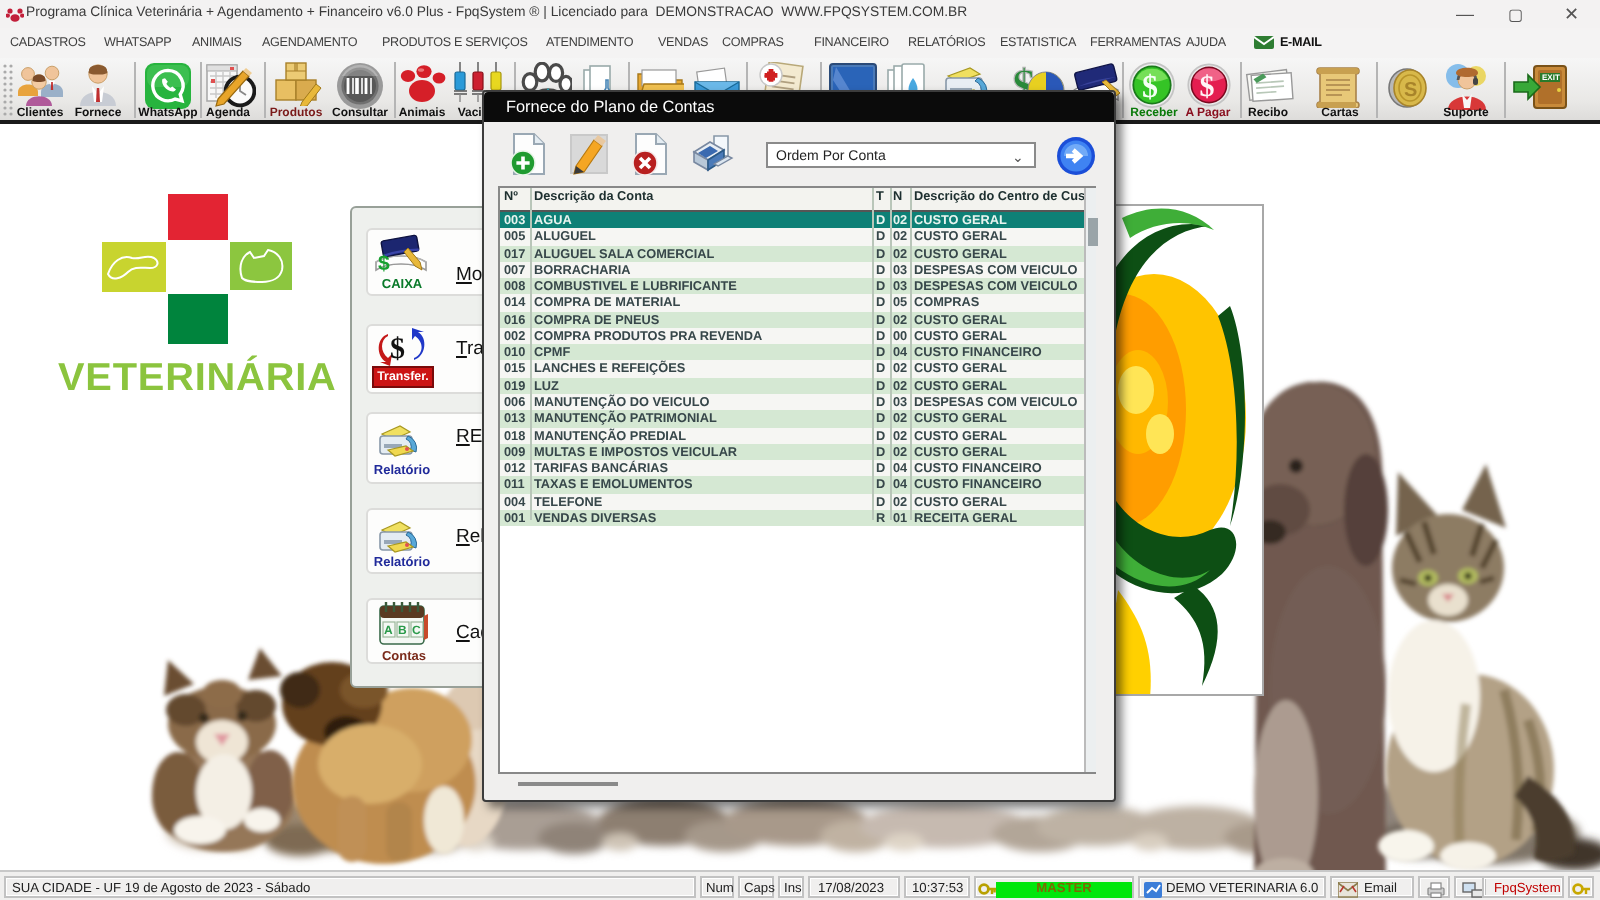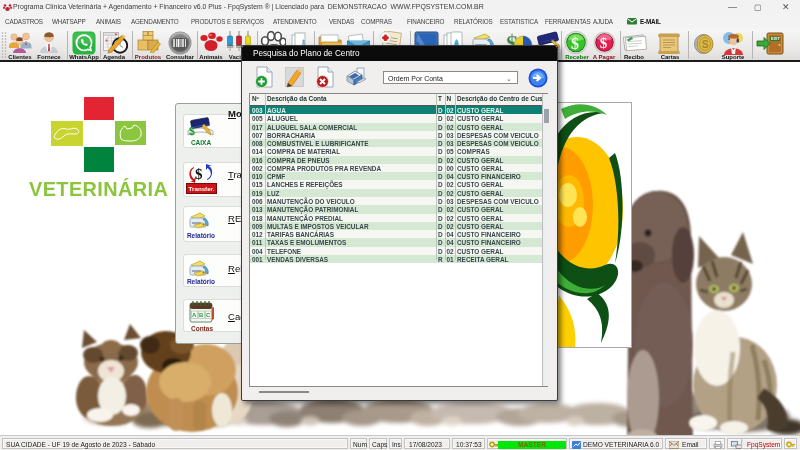--- a/index.html
+++ b/index.html
@@ -190,21 +190,21 @@
         <path d="M2 15 C8 11 21 11 27 15 L27 19 C21 15 8 15 2 19 Z" fill="#fdfdfd" stroke="#999" stroke-width="0.8"></path>
         <path d="M2 15 C8 11 21 11 27 15" fill="none" stroke="#bbb" stroke-width="0.5"></path>
         <g transform="rotate(-10 14 7)">
           <rect x="5" y="3" width="18" height="8" rx="1.2" fill="#1c2670" stroke="#0e1340" stroke-width="0.7"></rect>
           <path d="M5 9.8 a18 5 0 0 1 18 0 l0 1.2 a18 5 0 0 0 -18 0 z" fill="#3a44a8"></path>
         </g>
         <text x="3" y="19" font-size="10.5" font-weight="bold" fill="#18a030">$</text>
         <path d="M18 8 L24 15 L25 19 L21.5 17 L16 10 Z" fill="#e8b83a" stroke="#a07818" stroke-width="0.5"></path>
       </svg>
     <div class="abs slbl" style="left:183px;top:139px;width:36px;color:#0a7a2a;">CAIXA</div>
-    <div class="abs srtext" style="left:228px;top:108px;font-weight:bold;"><u>M</u>o</div>
+    <div class="abs srtext" style="left:228px;top:132px;"><u>M</u>o</div>
     <svg class="abs" style="left:186px;top:164px;" width="30" height="19" viewBox="0 0 30 19">
         <path d="M8 3 C2 5 2 14 7 17 L4 17 L9 19 L10 13 L8 15 C4 12 4 6 8 4 Z" fill="#c41818"></path>
         <text x="9" y="15" font-family="Liberation Serif" font-size="15" font-weight="bold" fill="#111">$</text>
         <path d="M21 16 C27 14 28 5 23 2 L26 2 L20 0 L20 6 L21.5 4 C26 7 26 13 21 15 Z" fill="#2038c8"></path>
       </svg>
     <div class="abs" style="left:186px;top:183px;width:31px;height:11px;background:#cc1414;border:1px solid #7a0a0a;color:#fff;font-size:6.2px;font-weight:bold;text-align:center;line-height:10px;">Transfer.</div>
     <div class="abs srtext" style="left:228px;top:169px;"><u>T</u>ran</div>
     <svg class="abs" style="left:187px;top:208px;" width="24" height="22" viewBox="0 0 24 22">
         <g>
           <path d="M4 9 L13 5 L18 8 L9 12 Z" fill="#f0e060" stroke="#a89820" stroke-width="0.6"></path>
@@ -552,21 +552,21 @@
         <rect x="14" y="4" width="12" height="17" rx="1" fill="#b0702a"></rect>
         <rect x="15" y="5.5" width="10" height="4.5" fill="#2a7a2a"></rect>
         <text x="16" y="9.2" font-size="4" font-weight="bold" fill="#fff">EXIT</text>
         <circle cx="24.5" cy="14" r="1" fill="#e8d040"></circle>
         <path d="M2 10 L9 10 L9 6.5 L15 12.5 L9 18.5 L9 15 L2 15 Z" fill="#38a838" stroke="#1a6a1a" stroke-width="0.8"></path>
       </svg>
   </div>
 
   <div class="abs" id="dialog">
     <div class="abs" id="dlgtitle">
-        <span>Pesquisa do Plano de Centro</span>
+        <span>Fornece do Plano de Contas</span>
       </div>
     <div class="abs" id="dlgicons">
       <svg class="abs" style="left:12px;top:20px;" width="22" height="23" viewBox="0 0 22 23">
           <path d="M3 1 L13 1 L18 6 L18 21 L3 21 Z" fill="#fdfdfd" stroke="#9aa8b4" stroke-width="1"></path>
           <path d="M13 1 L13 6 L18 6" fill="#e4ecf2" stroke="#9aa8b4" stroke-width="1"></path>
           <circle cx="7.5" cy="15.5" r="6" fill="#1f9b30" stroke="#e8f4e8" stroke-width="0.8"></circle>
           <path d="M7.5 12.2 V18.8 M4.2 15.5 H10.8" stroke="#fff" stroke-width="1.8"></path>
         </svg>
       <svg class="abs" style="left:42px;top:20px;" width="22" height="23" viewBox="0 0 22 23">
           <rect x="1" y="1" width="19" height="20" fill="#c9c9c9"></rect>

